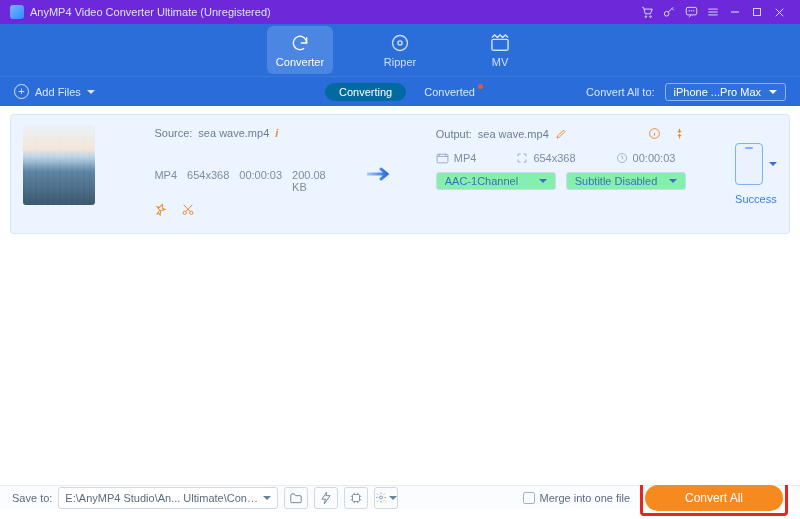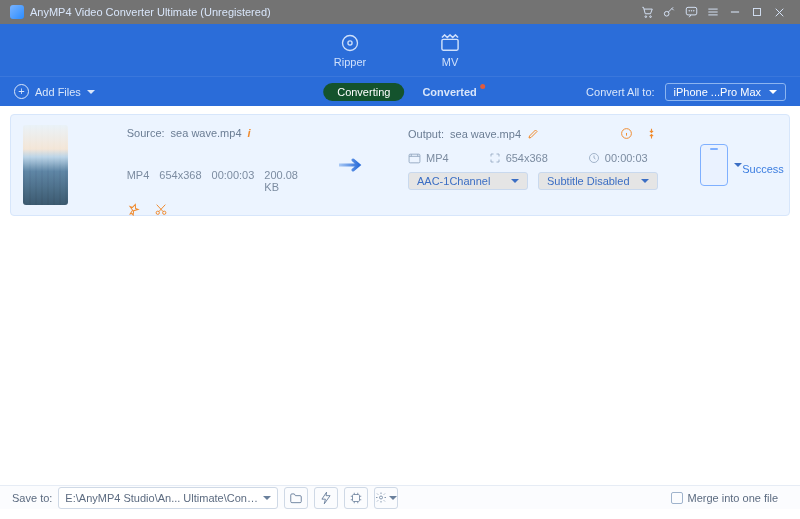--- a/index.html
+++ b/index.html
@@ -1,54 +1,54 @@
 <!DOCTYPE html>
 <html><head>
 <meta charset="utf-8">
 <style>
   * { box-sizing: border-box; margin: 0; padding: 0; font-family: "Segoe UI", Arial, sans-serif; }
   body { width: 800px; height: 519px; background: #fff; overflow: hidden; font-size: 12px; color: #333; }
-  .titlebar { height: 24px; background: #737373; display: flex; align-items: center; padding: 0 10px; color: #d9e6fa; font-size: 11px; }
+  .titlebar { height: 24px; background: #6d28d9; display: flex; align-items: center; padding: 0 10px; color: #d9e6fa; font-size: 11px; }
   .titlebar .logo { width: 14px; height: 14px; border-radius: 3px; background: linear-gradient(135deg,#7ab4ff,#2b8cff); margin-right: 6px; }
   .titlebar .spacer { flex: 1; }
   .titlebar .ticon { width: 22px; height: 22px; display: flex; align-items: center; justify-content: center; color: #d9e6fa; cursor: pointer; }
   .titlebar .ticon svg { stroke: #d9e6fa; }
   .navbar { height: 52px; background: #2b6dd9; display: flex; align-items: center; justify-content: center; gap: 34px; }
   .navitem { display: flex; flex-direction: column; align-items: center; justify-content: center; width: 66px; height: 48px; border-radius: 6px; color: #cfe0fb; cursor: pointer; }
   .navitem.active { background: #4b86e3; color: #fff; }
   .navitem .nico { height: 20px; display: flex; align-items: center; justify-content: center; }
   .navitem .nlabel { font-size: 11px; margin-top: 3px; }
   .subbar { height: 30px; background: #2a6cd9; border-top: 1px solid rgba(255,255,255,.08); display: flex; align-items: center; padding: 0 14px; color: #d9e6fa; font-size: 11px; }
   .addfiles { display: flex; align-items: center; gap: 6px; cursor: pointer; }
   .plus-c { width: 15px; height: 15px; border: 1px solid #d9e6fa; border-radius: 50%; display: flex; align-items: center; justify-content: center; font-size: 11px; line-height: 1; }
   .tabs { position: absolute; left: 50%; transform: translateX(-50%); display: flex; align-items: center; gap: 18px; }
-  .pill { background: #14532d; color: #fff; padding: 3px 14px; border-radius: 10px; cursor: pointer; }
-  .tabplain { color: #d9e6fa; cursor: pointer; position: relative; font-weight: bold; }
+  .pill { background: #0369a1; color: #fff; padding: 3px 14px; border-radius: 10px; cursor: pointer; }
+  .tabplain { color: #d9e6fa; cursor: pointer; position: relative; }
   .red-dot { position: absolute; top: -2px; right: -8px; width: 5px; height: 5px; background: #e05b3d; border-radius: 50%; }
   .subbar .right { margin-left: auto; display: flex; align-items: center; gap: 10px; }
   .fmtdrop { border: 1px solid #8cb5f0; border-radius: 3px; padding: 2px 8px; display: flex; align-items: center; gap: 8px; cursor: pointer; color: #fff; background: rgba(255,255,255,.03); }
   .tri { width: 0; height: 0; border-left: 4px solid transparent; border-right: 4px solid transparent; }
   .tri.down { border-top: 4px solid currentColor; }
   .workspace { position: relative; height: 379px; background: #fff; }
-  .card { position: absolute; left: 10px; right: 10px; top: 8px; height: 102px; background: #ecf4ff; border: 1px solid #d7e6fb; border-radius: 4px; display: flex; align-items: stretch; padding: 10px 12px; gap: 41px; }
+  .card { position: absolute; left: 10px; right: 10px; top: 8px; height: 120px; background: #ecf4ff; border: 1px solid #d7e6fb; border-radius: 4px; display: flex; align-items: stretch; padding: 10px 12px; gap: 41px; }
   .thumb { width: 120px; height: 80px; border-radius: 3px; overflow: hidden; margin-right: 18px; background: linear-gradient(to bottom, #eaf2f8 0%, #f4e6d8 30%, #bcd5e8 40%, #5f86a5 58%, #3c5a70 100%); position: relative; }
   .thumb::after { content: ""; position: absolute; inset: 0; background: repeating-linear-gradient(90deg, rgba(0,0,0,.04) 0 2px, transparent 2px 6px); mix-blend-mode: overlay; }
   .srccol { width: 230px; display: flex; flex-direction: column; color: #6b7d94; font-size: 11px; }
   .srccol .row1 { display: flex; align-items: center; gap: 6px; margin-top: 2px; }
   .srccol .row2 { display: flex; gap: 10px; margin-top: 30px; color: #7c8ca1; }
   .srccol .row3 { display: flex; gap: 14px; margin-top: 10px; color: #f08a2d; }
   .arrow { width: 34px; display: flex; align-items: center; justify-content: center; }
   .outcol { flex: 1; display: flex; flex-direction: column; font-size: 11px; color: #6b7d94; }
   .outcol .orow1 { display: flex; align-items: center; gap: 6px; margin-top: 2px; }
   .outcol .ohead-right { margin-left: auto; display: flex; gap: 12px; color: #f08a2d; }
   .outcol .orow2 { display: flex; gap: 40px; margin-top: 12px; color: #7c8ca1; align-items: center; }
   .outcol .orow2 .seg { display: flex; align-items: center; gap: 5px; }
   .outcol .orow3 { display: flex; gap: 10px; margin-top: 8px; }
-  .ddwhite { background: #e5e5e5; border: 1px solid #c9d9ee; border-radius: 3px; padding: 2px 8px; display: flex; align-items: center; justify-content: space-between; cursor: pointer; color: #3b6ec4; font-size: 11px; width: 120px; }
-  .devcol { width: 70px; display: flex; flex-direction: row; align-items: center; justify-content: center; margin-left: 8px; }
+  .ddwhite { background: #86efac; border: 1px solid #c9d9ee; border-radius: 3px; padding: 2px 8px; display: flex; align-items: center; justify-content: space-between; cursor: pointer; color: #3b6ec4; font-size: 11px; width: 120px; }
+  .devcol { width: 70px; display: flex; flex-direction: column; align-items: center; justify-content: center; margin-left: 8px; }
   .device { width: 28px; height: 42px; border: 1px solid #7fb0ff; border-radius: 4px; background: #eaf2ff; position: relative; cursor: pointer; }
   .device::after { content: ""; position: absolute; top: 3px; left: 50%; transform: translateX(-50%); width: 8px; height: 2px; background: #7fb0ff; border-radius: 2px; }
   .device-side { display: flex; align-items: center; gap: 6px; }
   .succ { color: #3b7de0; font-size: 11px; margin-top: 8px; }
   .footer { height: 24px; background: #fbfcfe; border-top: 1px solid #e6ecf5; display: flex; align-items: center; padding: 0 12px; font-size: 11px; color: #5c6b80; }
   .saveto-input { width: 220px; height: 22px; border: 1px solid #cfd9e6; border-radius: 3px; background: #fff; display: flex; align-items: center; justify-content: space-between; padding: 0 6px; margin-left: 6px; cursor: pointer; }
   .iconbtn { width: 24px; height: 22px; border: 1px solid #cfd9e6; border-radius: 3px; margin-left: 6px; display: flex; align-items: center; justify-content: center; cursor: pointer; color: #6a809c; }
   .merge { margin-left: auto; display: flex; align-items: center; gap: 5px; margin-right: 10px; cursor: pointer; }
   .cb { width: 12px; height: 12px; border: 1px solid #9fb3cc; border-radius: 2px; }
   .convert-wrap { border: 3px solid #e6261d; padding: 2px; border-radius: 4px; }
@@ -100,20 +100,29 @@
       </svg>
     </div>
   <div class="ticon">
       <svg width="13" height="13" viewBox="0 0 24 24" stroke-width="1.8">
         <path d="M5 5l14 14M19 5L5 19"></path>
       </svg>
     </div>
 </div>
 
 <div class="navbar">
+  <div class="navitem active">
+    <div class="nico">
+        <svg width="22" height="20" viewBox="0 0 24 24" fill="none" stroke="#fff" stroke-width="1.6">
+          <path d="M20 12a8 8 0 10-3 6.2"></path>
+          <path d="M20 5v7h-7" fill="none"></path>
+        </svg>
+      </div>
+    <span class="nlabel">Converter</span>
+  </div>
   <div class="navitem">
     <div class="nico">
         <svg width="20" height="20" viewBox="0 0 24 24" fill="none" stroke="#cfe0fb" stroke-width="1.6">
           <circle cx="12" cy="12" r="9"></circle>
           <circle cx="12" cy="12" r="2.5"></circle>
         </svg>
       </div>
     <span class="nlabel">Ripper</span>
   </div>
   <div class="navitem">
@@ -287,13 +296,18 @@
         <circle cx="12" cy="12" r="3"></circle>
         <path d="M12 2v3M12 19v3M4.2 4.2l2 2M17.8 17.8l2 2M2 12h3M19 12h3M4.2 19.8l2-2M17.8 6.2l2-2"></path>
       </svg>
       <span class="tri down" style="color:#6a809c"></span>
     </div>
 
   <div class="merge">
     <div class="cb"></div>
     <span>Merge into one file</span>
   </div>
+  <div class="convert-wrap">
+    <div class="convert-btn">
+      <span>Convert All</span>
+    </div>
+  </div>
 </div>
 
 </body></html>

